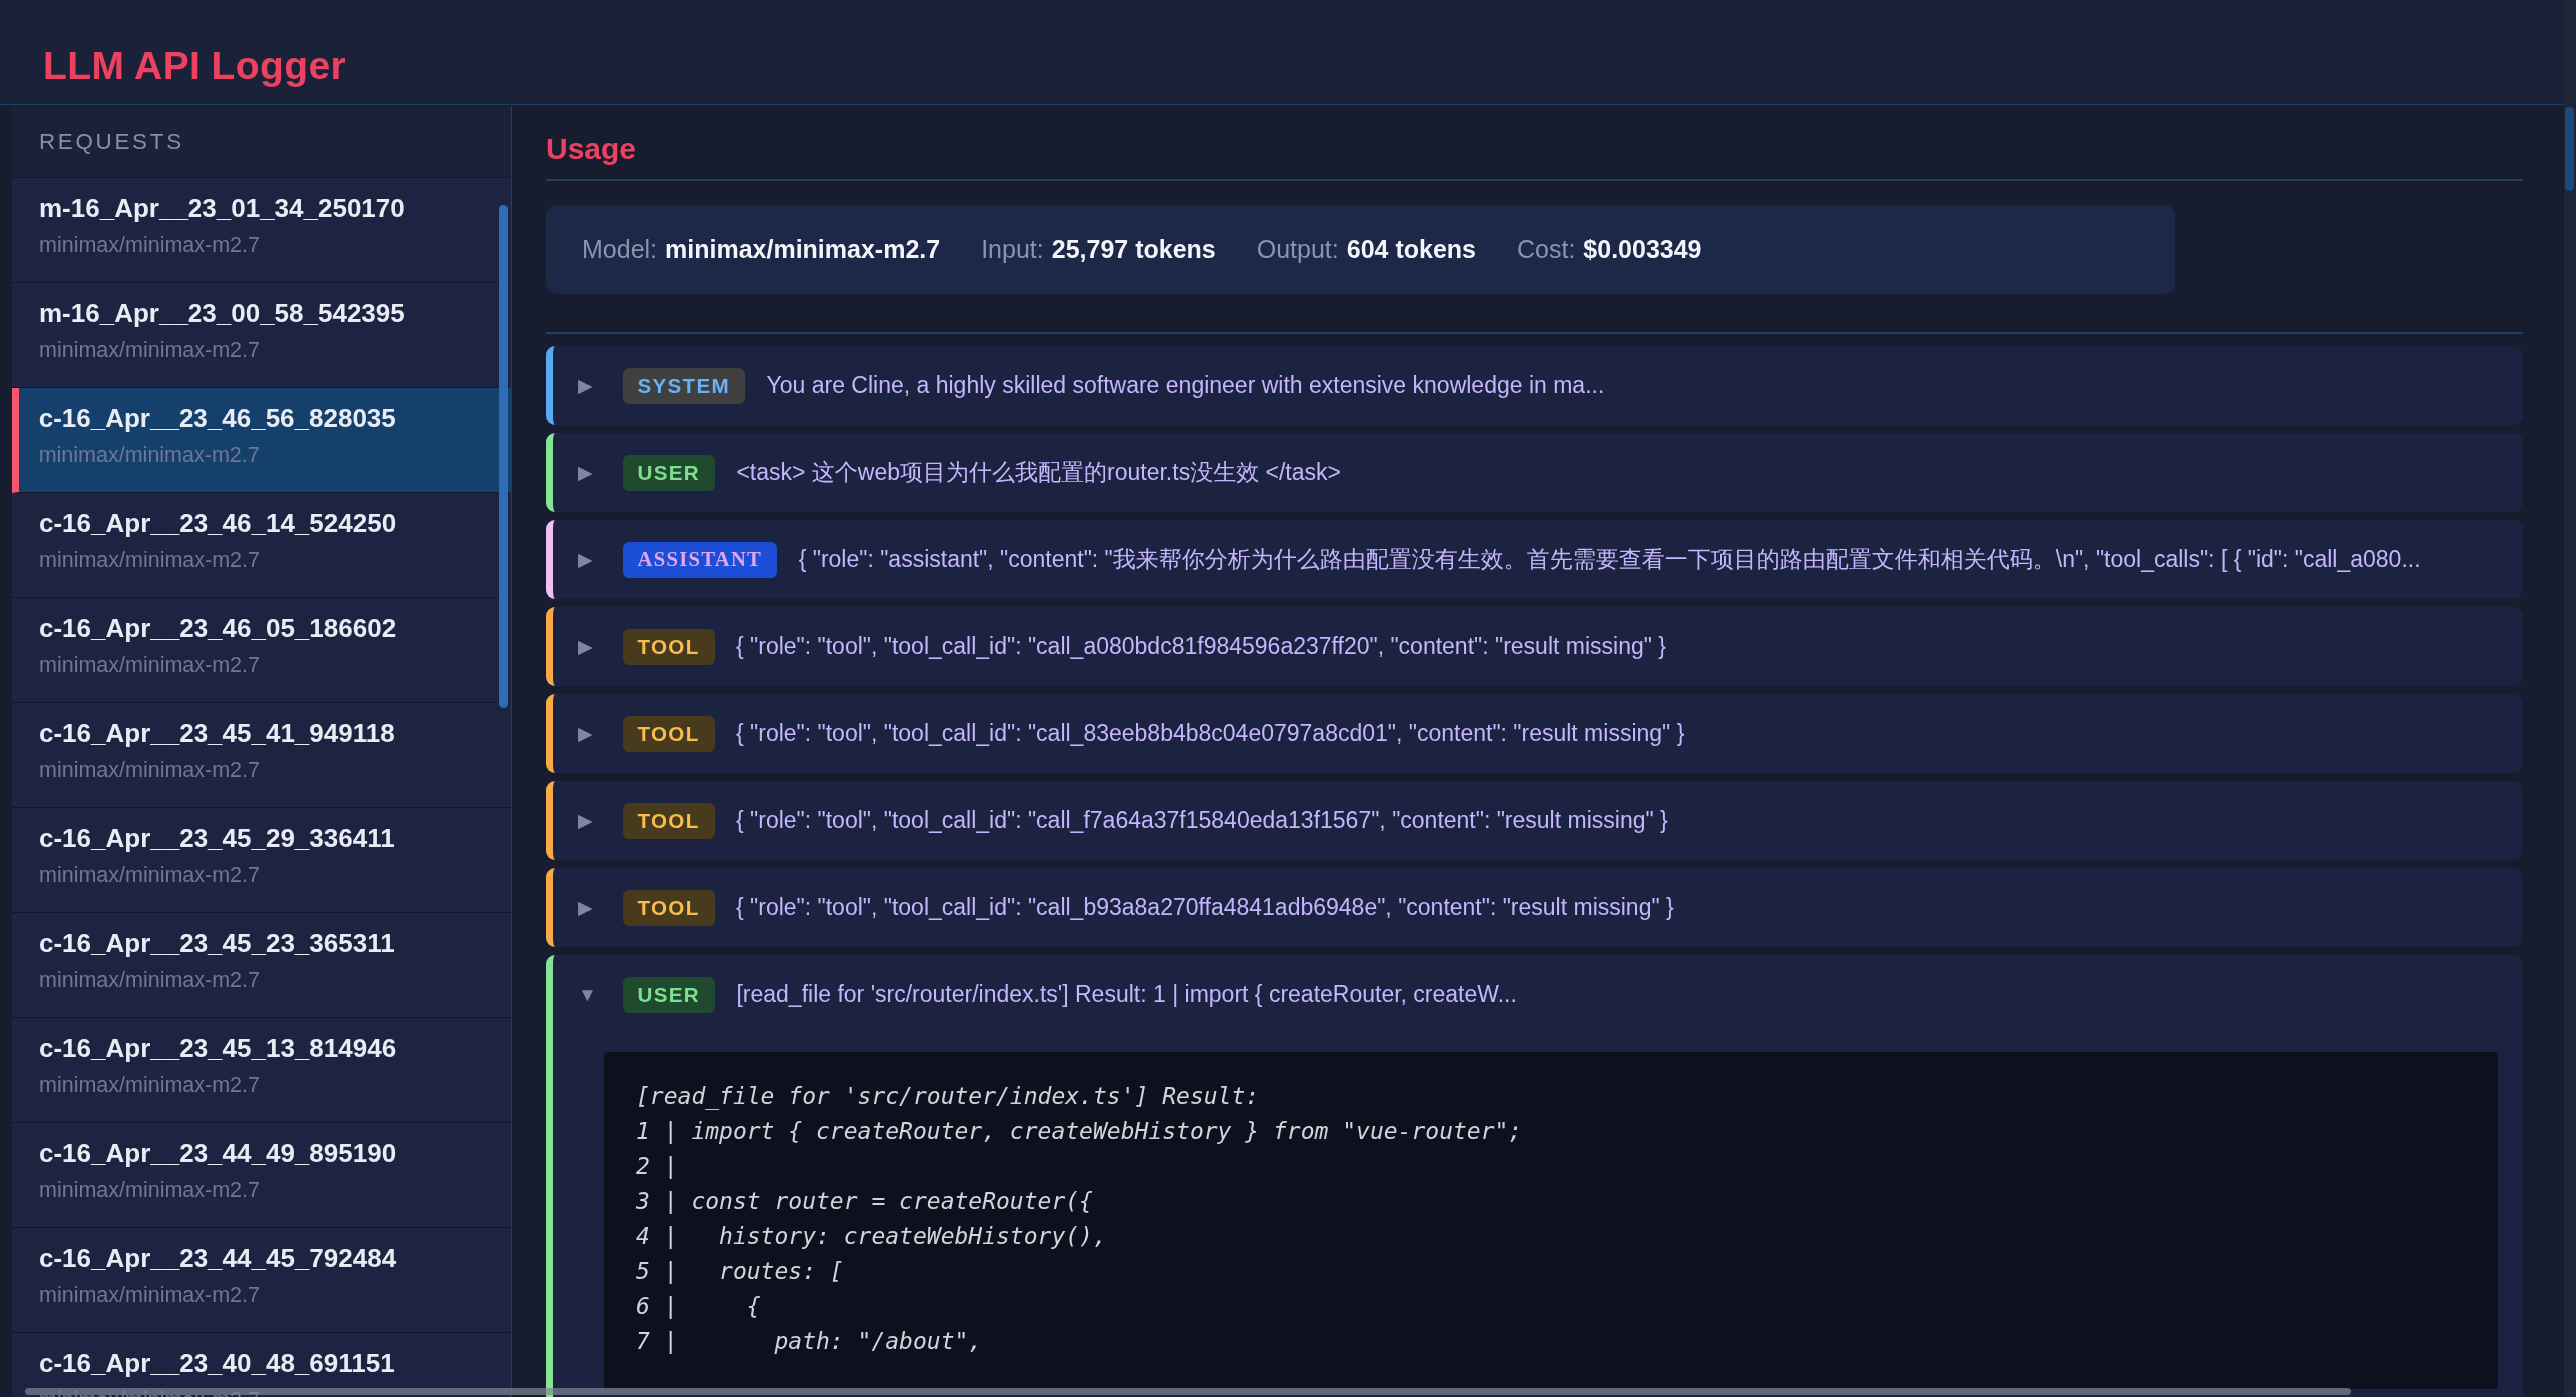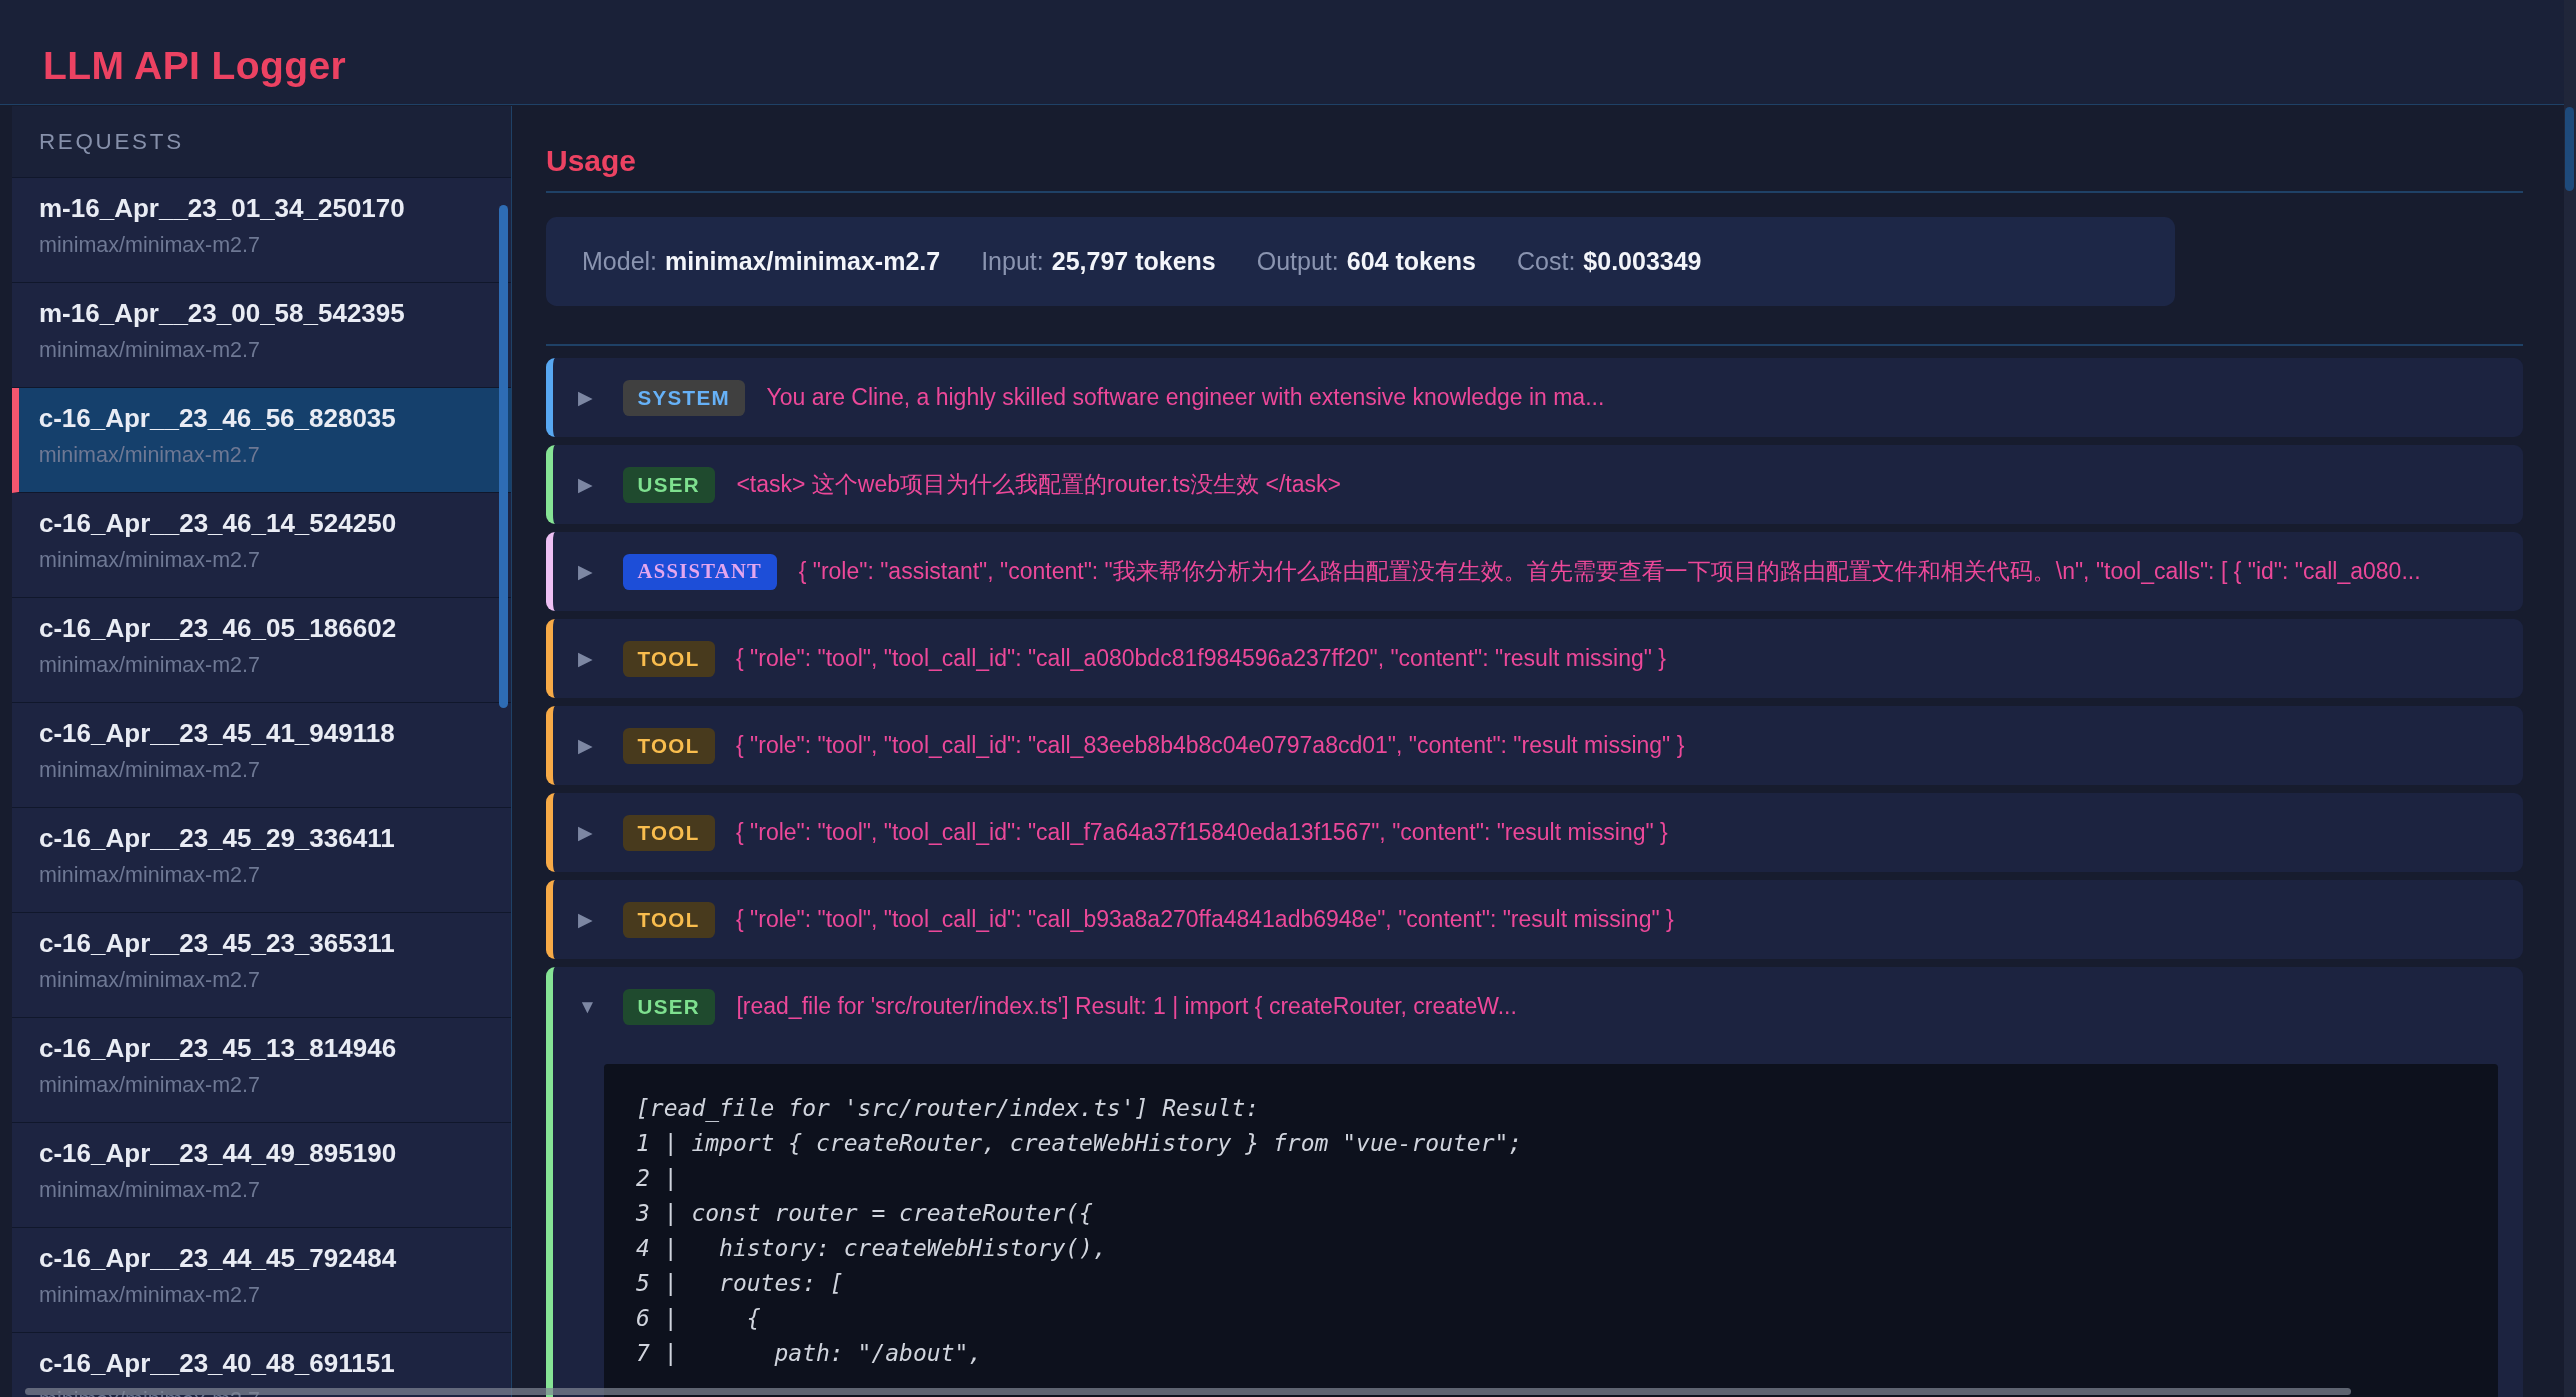--- a/index.html
+++ b/index.html
@@ -41,21 +41,21 @@
   }
   .sb-item-model { font-size:21.5px; color:#6e7894; white-space:nowrap; }
   .sb-thumb {
     position:absolute; right:2.7px; top:99px; width:9.8px; height:503px;
     background:#2e6cb4; border-radius:5.4px;
   }
 
   
   .main {
     position:absolute; top:106px; left:502px; right:0; bottom:0;
-    padding:38px 54px 0 44px; overflow:hidden;
+    padding:26px 54px 0 44px; overflow:hidden;
   }
   .section-heading { font-size:30px; font-weight:bold; color:#ec4262; }
   .rule { height:1.8px; background:#1f4166; margin-top:13.4px; width:1977px; }
   .usage-box {
     margin-top:24px; width:1629px; height:89px; background:#1d2747;
     border-radius:10.7px; display:flex; align-items:center; gap:41px;
     padding:0 36px; font-size:25px; white-space:nowrap;
   }
   .usage-field { display:flex; gap:8px; }
   .usage-label { color:#8a94b0; }
@@ -70,21 +70,21 @@
   }
   .msg-head {
     display:flex; align-items:center; gap:21.5px; height:79px; padding:0 25px;
   }
   .caret { font-size:19px; color:#7d87a3; width:23px; flex:0 0 auto; }
   .role-badge {
     flex:0 0 auto; font-size:20.6px; font-weight:bold; letter-spacing:1.3px;
     padding:6.3px 15px; border-radius:6.3px;
   }
   .msg-preview {
-    font-size:23px; color:#ec4899; white-space:nowrap; overflow:hidden;
+    font-size:23px; color:#c4b5fd; white-space:nowrap; overflow:hidden;
     flex:1 1 auto; min-width:0;
   }
   .msg-row.expanded { padding-bottom:36px; }
   .code-block {
     margin:18px 25px 0 51px; background:#0d111d; border-radius:3.6px;
     padding:27px 32px 30px; position:relative;
     font-family:"DejaVu Sans Mono", monospace; font-style:italic;
     font-size:23px; line-height:35px; color:#d0d4dd;
     white-space:pre; overflow:hidden;
   }

